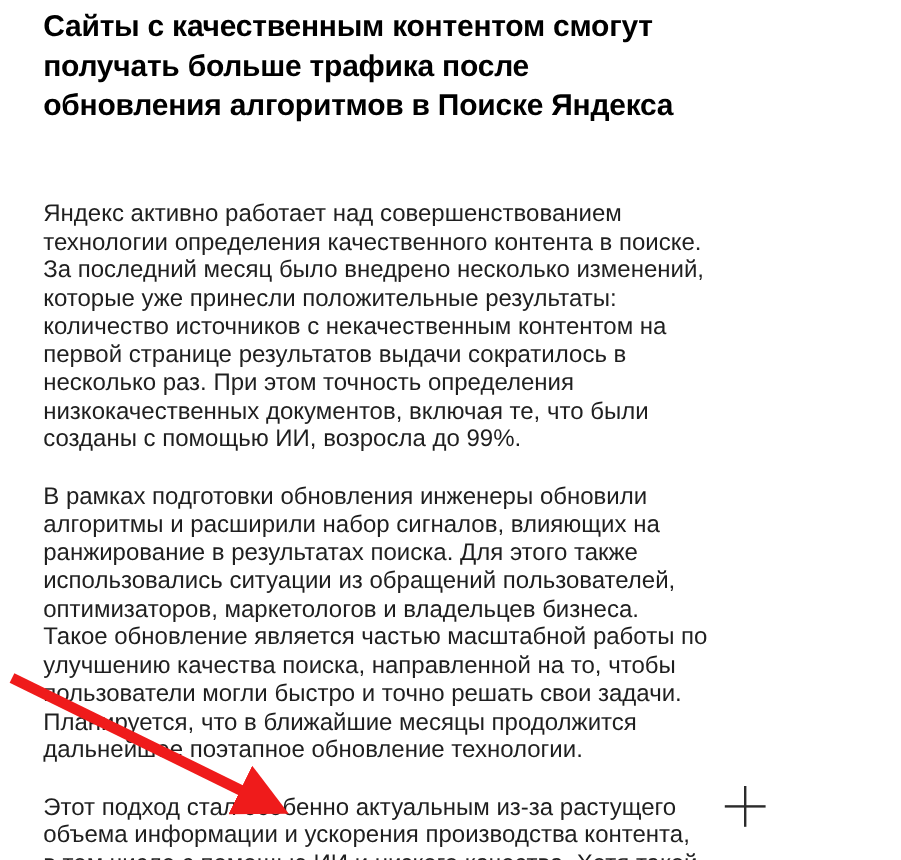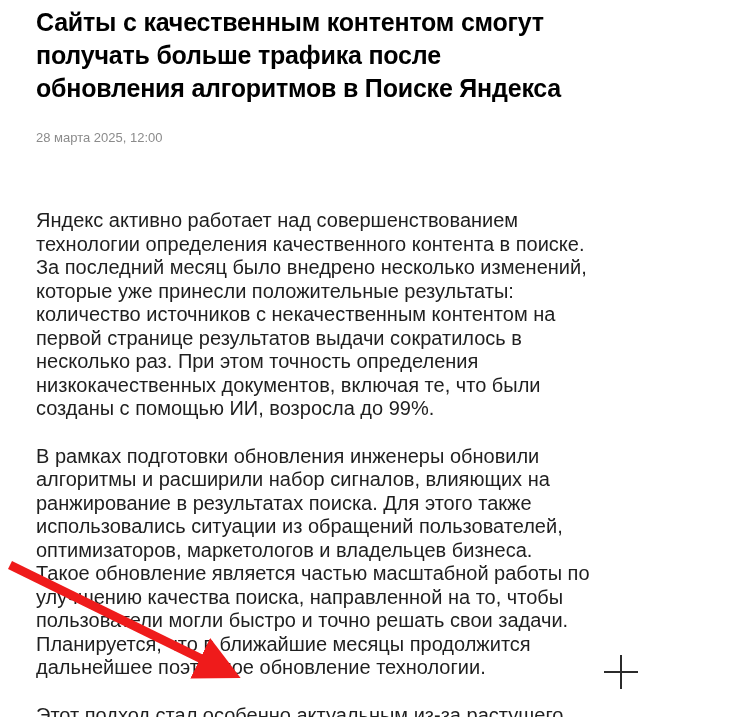--- a/index.html
+++ b/index.html
@@ -91,21 +91,20 @@
     background: #2b2b2b;
   }
 </style>
 </head>
 <body>
 
 <div class="page">
 
   <div class="article">
     <h1 class="article-title">Сайты с качественным контентом смогут получать больше трафика после обновления алгоритмов в Поиске Яндекса</h1>
-    <div class="article-date">28 марта 2025, 12:00</div>
 
     <div class="article-body">
       <p>Яндекс активно работает над совершенствованием технологии определения качественного контента в поиске. За последний месяц было внедрено несколько изменений, которые уже принесли положительные результаты: количество источников с некачественным контентом на первой странице результатов выдачи сократилось в несколько раз. При этом точность определения низкокачественных документов, включая те, что были созданы с помощью ИИ, возросла до 99%.</p>
       <p>В рамках подготовки обновления инженеры обновили алгоритмы и расширили набор сигналов, влияющих на ранжирование в результатах поиска. Для этого также использовались ситуации из обращений пользователей, оптимизаторов, маркетологов и владельцев бизнеса. Такое обновление является частью масштабной работы по улучшению качества поиска, направленной на то, чтобы пользователи могли быстро и точно решать свои задачи. Планируется, что в ближайшие месяцы продолжится дальнейшее поэтапное обновление технологии.</p>
       <p>Этот подход стал особенно актуальным из-за растущего объема информации и ускорения производства контента, в том числе с помощью ИИ и низкого качества. Хотя такой контент может содержать необходимые ключевые слова и формально соответствовать запросу, он не несет ценности для пользователя.</p>
 
     </div>
   </div>
 
   <svg class="arrow-annotation" viewBox="0 0 260 150" width="260" height="150" xmlns="http://www.w3.org/2000/svg">

